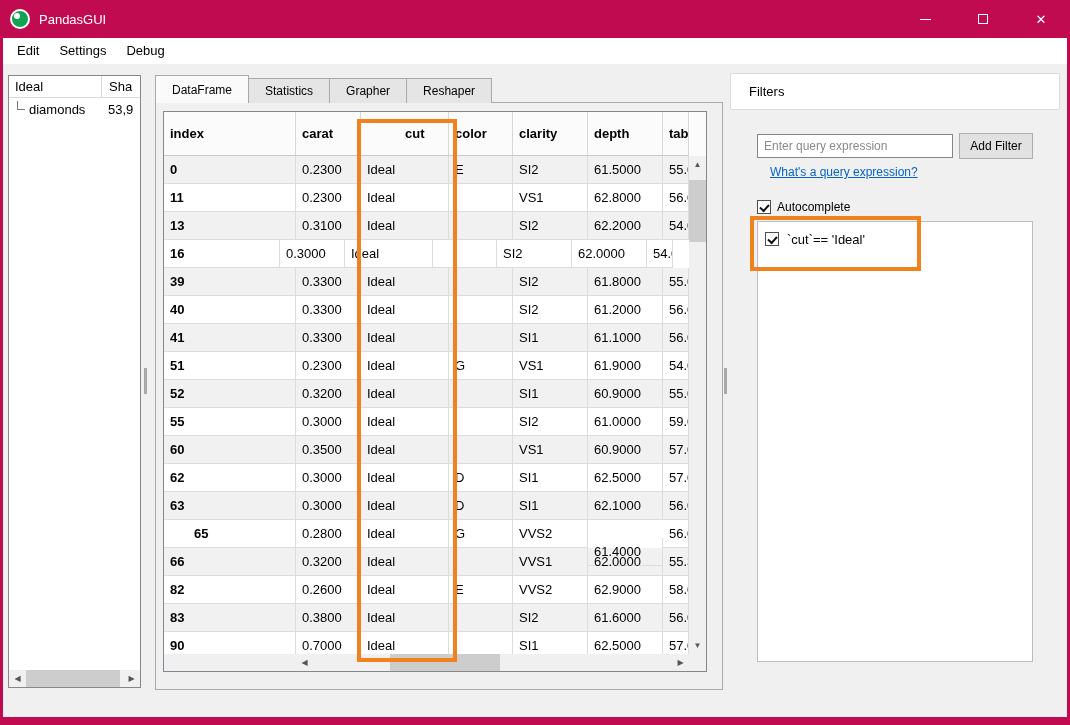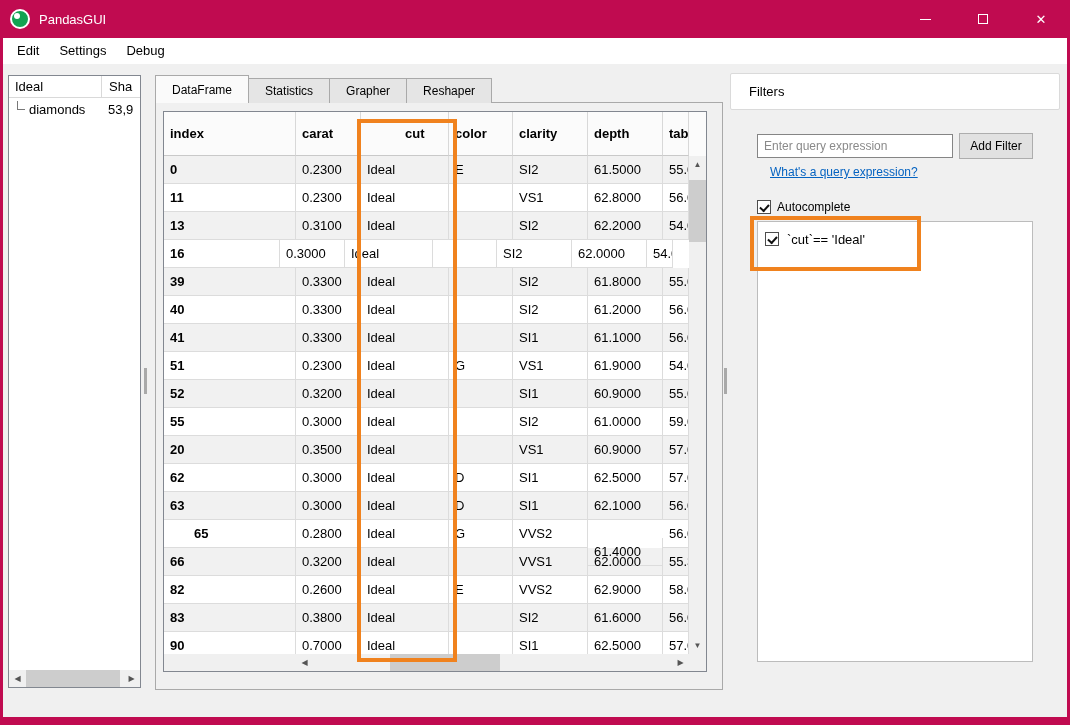--- a/index.html
+++ b/index.html
@@ -244,21 +244,21 @@
         <div class="tr">
           <div class="td idx" style="width: 132px;">55</div>
           <div class="td" style="width: 65px;">0.3000</div>
           <div class="td" style="width: 88px;">Ideal</div>
           <div class="td" style="width: 64px;"></div>
           <div class="td" style="width: 75px;">SI2</div>
           <div class="td" style="width: 75px;">61.0000</div>
           <div class="td" style="width: 26px;">59.0</div>
         </div>
         <div class="tr alt">
-          <div class="td idx" style="width: 132px;">20</div>
+          <div class="td idx" style="width: 132px;">60</div>
           <div class="td" style="width: 65px;">0.3500</div>
           <div class="td" style="width: 88px;">Ideal</div>
           <div class="td" style="width: 64px;"></div>
           <div class="td" style="width: 75px;">VS1</div>
           <div class="td" style="width: 75px;">60.9000</div>
           <div class="td" style="width: 26px;">57.0</div>
         </div>
         <div class="tr">
           <div class="td idx" style="width: 132px;">62</div>
           <div class="td" style="width: 65px;">0.3000</div>

